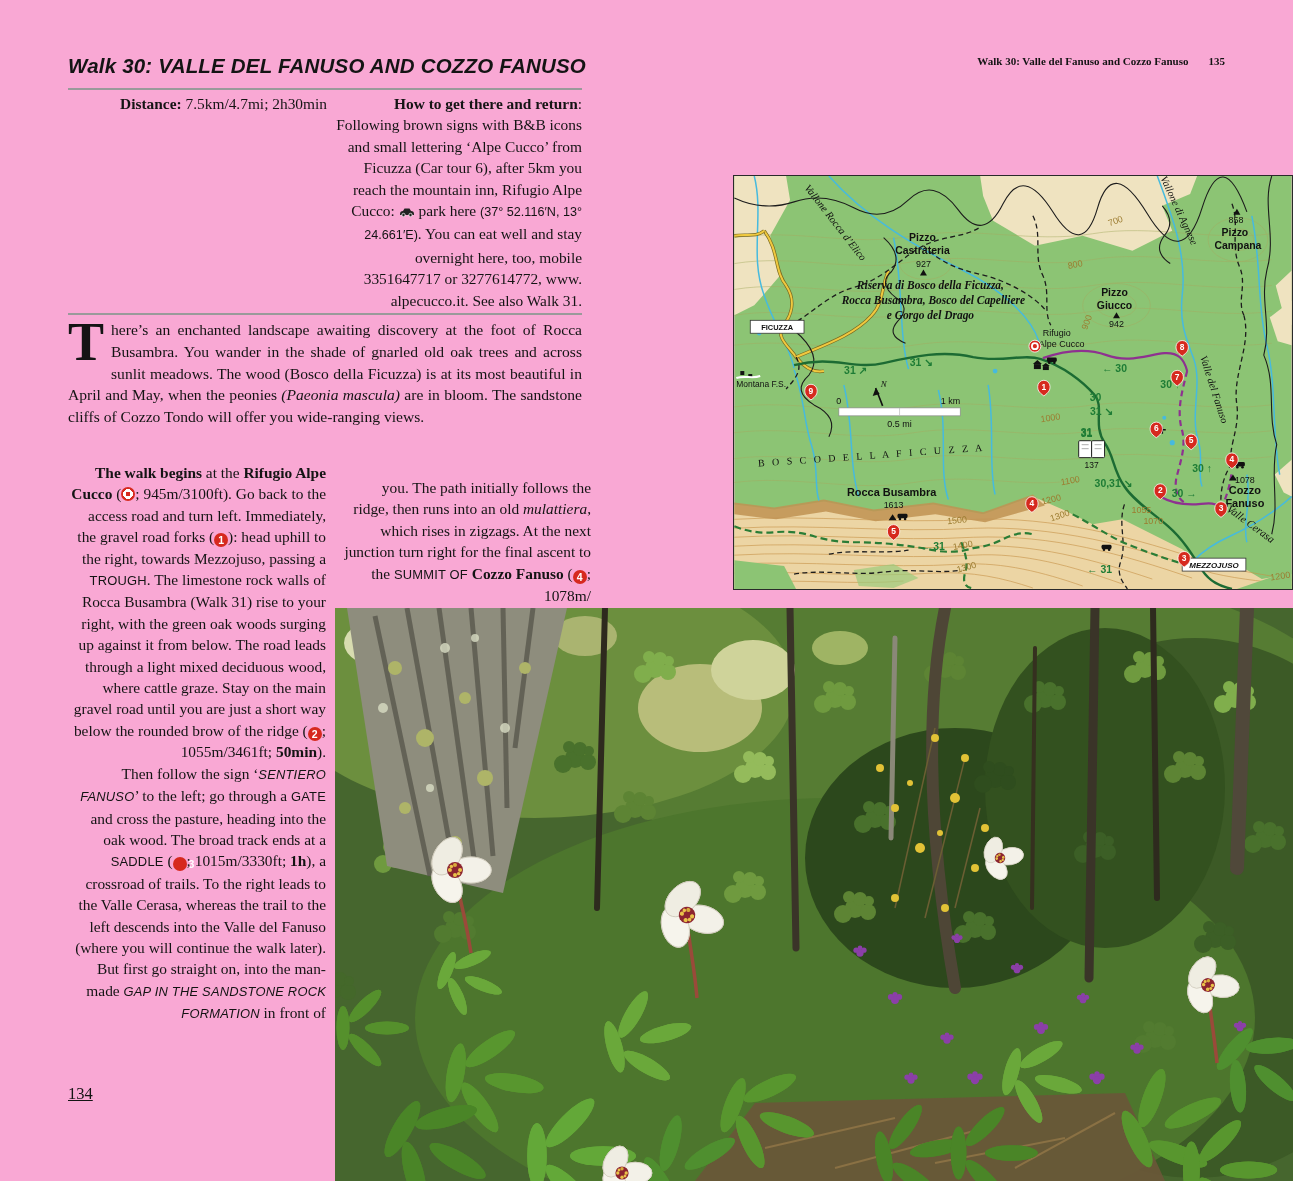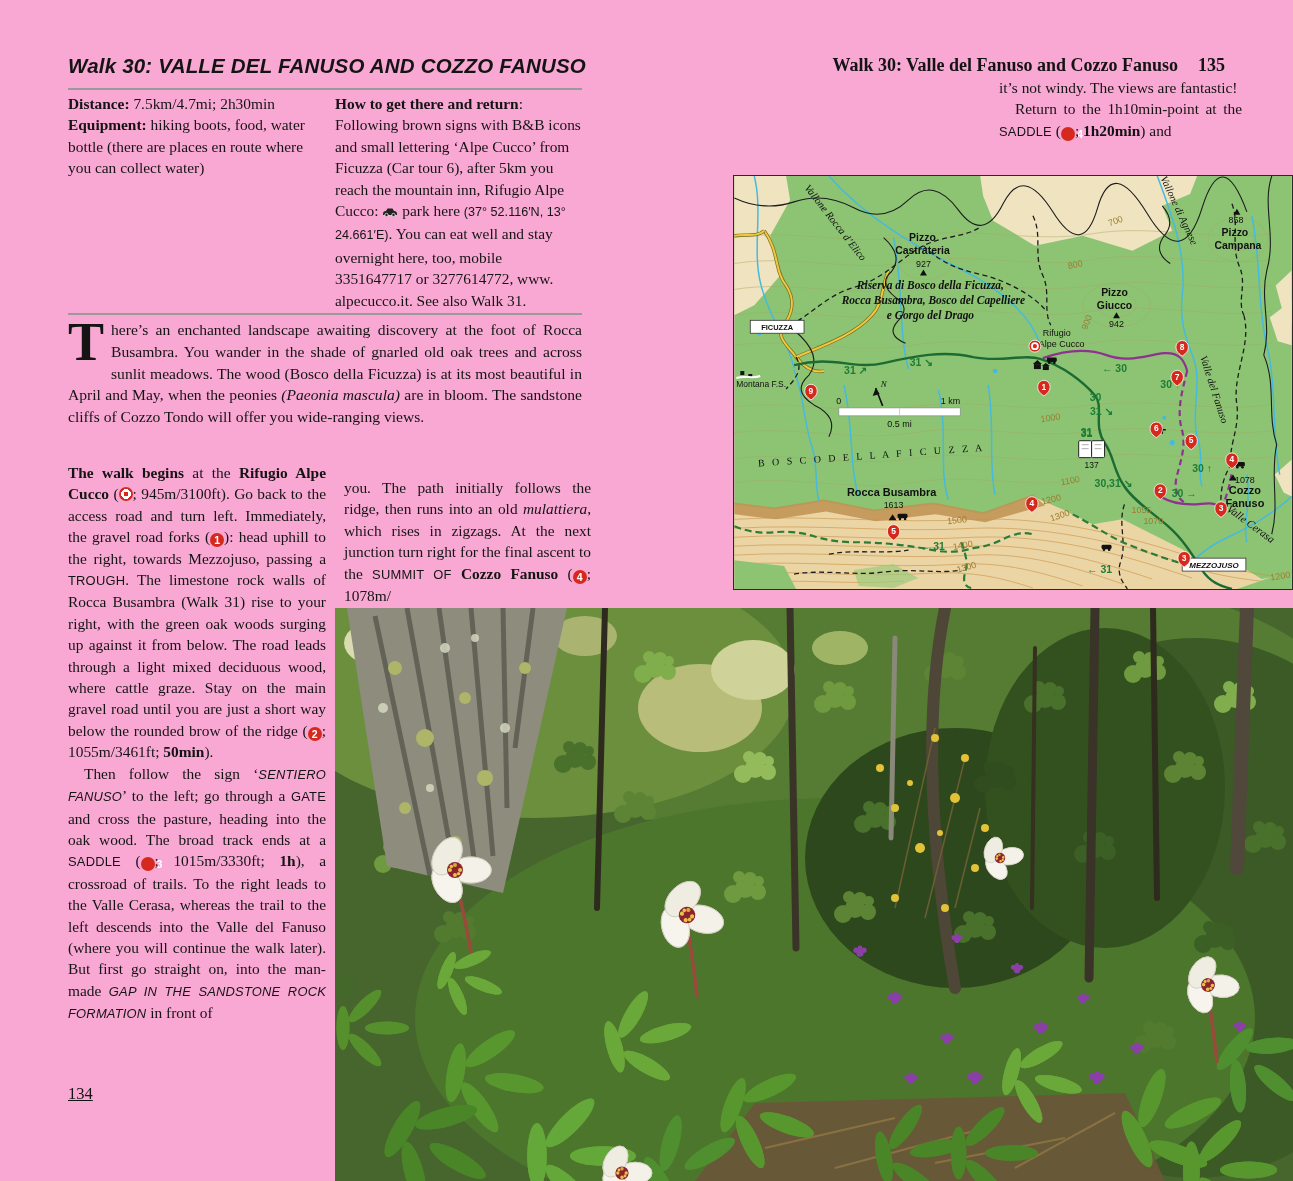--- a/index.html
+++ b/index.html
@@ -4,54 +4,53 @@
 <style>
   html,body{margin:0;padding:0;background:#e8e8e8;}
   #page{position:relative;width:1293px;height:1181px;background:#f9a8d4;overflow:hidden;
         font-family:"Liberation Serif",serif;color:#141414;}
   .rule{position:absolute;height:2px;background:#9a9a9a;}
   .title{position:absolute;left:68px;top:54px;width:514px;
          font-family:"Liberation Sans",sans-serif;font-weight:bold;font-style:italic;
          font-size:20.5px;letter-spacing:.2px;white-space:nowrap;}
   .infocol{position:absolute;top:93px;font-size:15.4px;line-height:21.4px;text-align:left;}
   .bodycol{position:absolute;font-size:15.4px;line-height:21.4px;text-align:justify;}
-  .para{margin:0;}
+  .para{margin:0;text-align:right;}
   .ind{text-indent:16px;}
   .b{font-weight:bold;}
   .i{font-style:italic;font-family:Liberation Serif, serif;}
   .sc{font-family:"Liberation Sans",sans-serif;font-size:.84em;letter-spacing:.2px;}
   .sci{font-family:"Liberation Sans",sans-serif;font-size:.84em;font-style:italic;letter-spacing:.2px;}
   .coord{font-family:"Liberation Sans",sans-serif;font-size:.82em;}
   .wpin{display:inline-block;width:14px;height:14px;border-radius:50%;background:#d6291e;
         color:#fff;font-family:"Liberation Sans",sans-serif;font-weight:bold;font-size:10.5px;
         line-height:14px;text-align:center;vertical-align:-2px;}
   .startpin{display:inline-block;width:14px;height:14px;border-radius:50%;vertical-align:-2px;
         background:radial-gradient(circle at 50% 50%, #d6291e 0 2.5px, #fff 2.5px 4.8px, #d6291e 4.8px 7px);}
   .reddot{display:inline-block;width:13px;height:13px;border-radius:50%;background:#d6291e;vertical-align:-1.5px;}
   .caricon{display:inline-block;vertical-align:-1px;line-height:0;}
   .dropcap{float:left;font-size:54px;line-height:43px;font-weight:bold;padding:2px 7px 0 0;}
   .intro{position:absolute;left:68px;top:319px;width:514px;font-size:15.6px;line-height:21.8px;text-align:justify;}
-  .rheader{position:absolute;left:730px;top:55px;width:495px;font-weight:bold;font-size:18px;text-align:right;white-space:nowrap;}
+  .rheader{position:absolute;left:730px;top:55px;width:495px;font-weight:bold;font-size:11px;text-align:right;white-space:nowrap;}
   .rheader .pgnum{margin-left:20px;}
   .pagenum-left{position:absolute;left:68px;top:1084px;font-size:16.5px;text-decoration:underline;}
   #map-box{position:absolute;left:733px;top:175px;width:560px;height:415px;border:1px solid #2a2a2a;box-sizing:border-box;}
   #photo-box{position:absolute;left:335px;top:608px;width:958px;height:573px;}
   svg text{user-select:none;}
 </style>
 </head>
 <body>
 
 <div id="page">
 
   <div class="title">Walk 30: VALLE DEL FANUSO AND COZZO FANUSO</div>
   <div class="rule" style="left:68px;top:88px;width:514px;"></div>
 
   <div class="infocol" style="left:68px;width:259px;">
       <p class="para"><span class="b">Distance: </span><span>7.5km/4.7mi; 2h30min</span></p>
-      <p class="para"><span class="b">Equipment: </span><span>hiking boots, food, water bottle (there are places en route where you can collect water)</span></p>
     </div>
   <div class="infocol" style="left:335px;width:247px;">
       <p class="para"><span class="b">How to get there and return</span><span>: Following brown signs with B&amp;B icons and small lettering ‘Alpe Cucco’ from Ficuzza (Car tour 6), after 5km you reach the mountain inn, Rifugio Alpe Cucco: </span><span class="caricon"><svg width="16" height="10" viewBox="0 0 16 10">
             <path d="M1,7 q0,-3 3,-3 l1.5,-2.5 h5 L12,4 q3,0 3,3 l0,1 h-14 z" fill="#222"></path>
             <circle cx="4.5" cy="8" r="1.7" fill="#222" stroke="#fff" stroke-width="0.7"></circle>
             <circle cx="11.5" cy="8" r="1.7" fill="#222" stroke="#fff" stroke-width="0.7"></circle>
           </svg></span><span> park here </span><span class="coord">(37° 52.116′N, 13° 24.661′E)</span><span>. You can eat well and stay overnight here, too, mobile 3351647717 or 3277614772, www. alpecucco.it. See also Walk 31.</span></p>
     </div>
   <div class="rule" style="left:68px;top:313px;width:514px;"></div>
 
@@ -65,24 +64,20 @@
     </div>
   <div class="bodycol" style="left:344px;top:477px;width:247px;">
       <p class="para"><span>you. The path initially follows the ridge, then runs into an old </span><span class="i">mulattiera</span><span>, which rises in zigzags. At the next junction turn right for the final ascent to the </span><span class="sc">SUMMIT OF</span><span> </span><span class="b">Cozzo Fanuso</span><span> (</span><span class="wpin">4</span><span>; 1078m/</span></p>
     </div>
 
   <div class="pagenum-left">134</div>
 
   <div class="rheader">
     <span>Walk 30: Valle del Fanuso and Cozzo Fanuso</span><span class="pgnum">135</span>
   </div>
-  <div class="bodycol" style="left:999px;top:77px;width:243px;">
-      <p class="para"><span>it’s not windy. The views are fantastic!</span></p>
-      <p class="para ind"><span>Return to the 1h10min-point at the </span><span class="sc">SADDLE</span><span> (</span><span class="wpin">4</span><span>; </span><span class="b">1h20min</span><span>) and</span></p>
-    </div>
 
   <div id="map-box">
   <svg viewBox="0 0 560 415" width="558" height="413">
     <rect x="0" y="0" width="560" height="415" fill="#8cc474"></rect>
 
     <polygon points="0,330 40,335 90,327 140,337 200,330 250,340 300,322 330,335 360,350 390,345 420,360 450,375 480,395 505,390 530,405 560,400 560,415 0,415" fill="#ecd5a4"></polygon>
 
     <g stroke="#c59045" stroke-width="0.7" fill="none" opacity="0.85">
       <path d="M0,345 C80,340 160,350 240,345 C320,342 400,362 480,390 C520,400 545,402 560,406"></path>
       <path d="M0,354 C80,349 160,359 240,354 C320,351 400,371 480,399 C510,406 540,408 560,411"></path>

